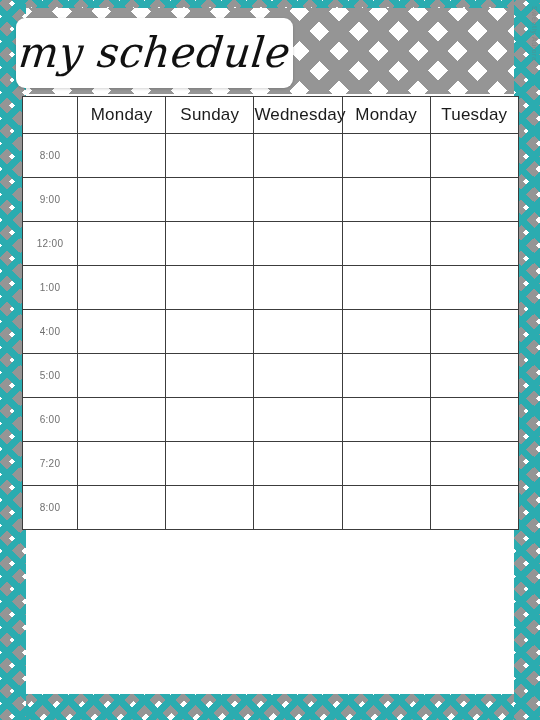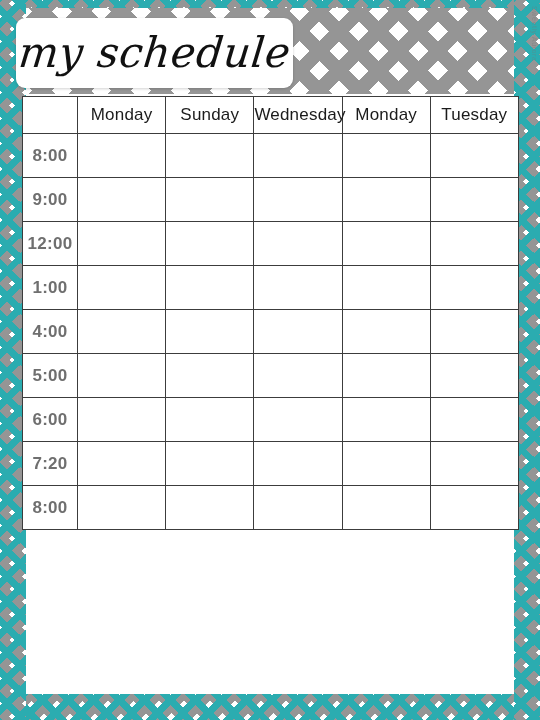--- a/index.html
+++ b/index.html
@@ -192,22 +192,22 @@
     vertical-align: middle;
     text-align: center;
   }
   th.corner-cell { border-left: 1.3px solid #3c3c3c; }
 
   #schedule tbody tr { height: 44px; }
   td.time-cell {
     text-align: center;
     vertical-align: middle;
     font-family: "Liberation Sans", sans-serif;
-    font-size: 17px;
-    font-weight: 700;
+    font-size: 10px;
+    font-weight: 400;
     color: #6f6f6f;
     letter-spacing: 0.3px;
   }
   td.slot-cell { background: #ffffff; }
 
   
   #watermark {
     position: absolute;
     right: 2px;
     top: 6px;

